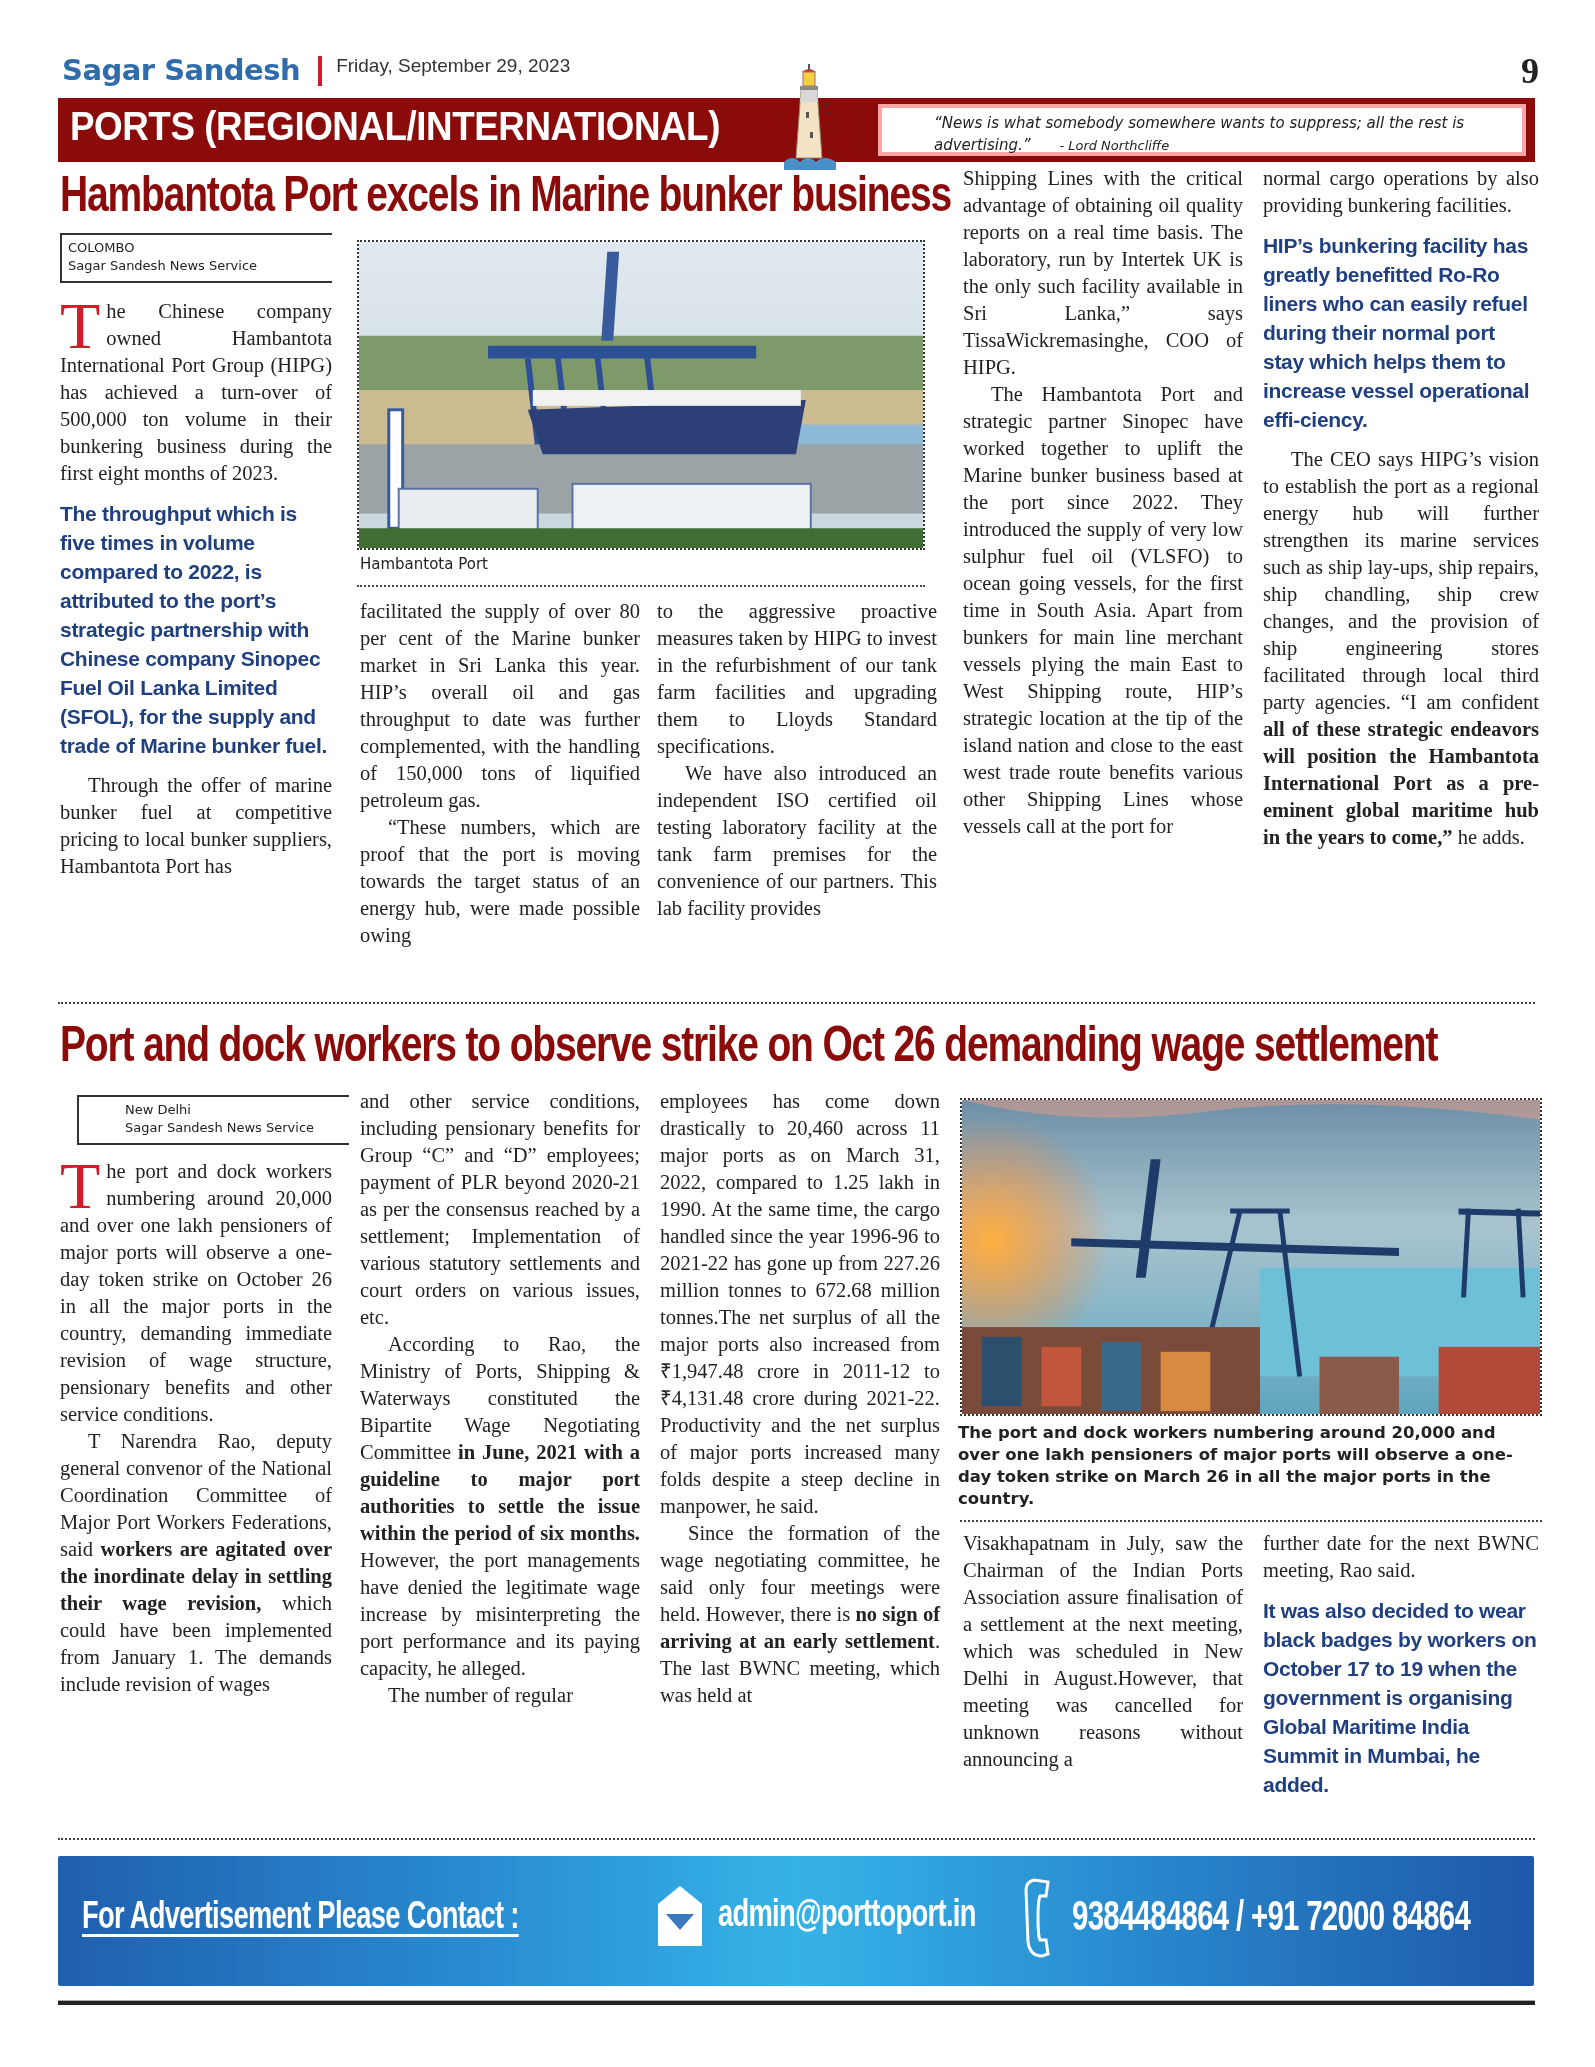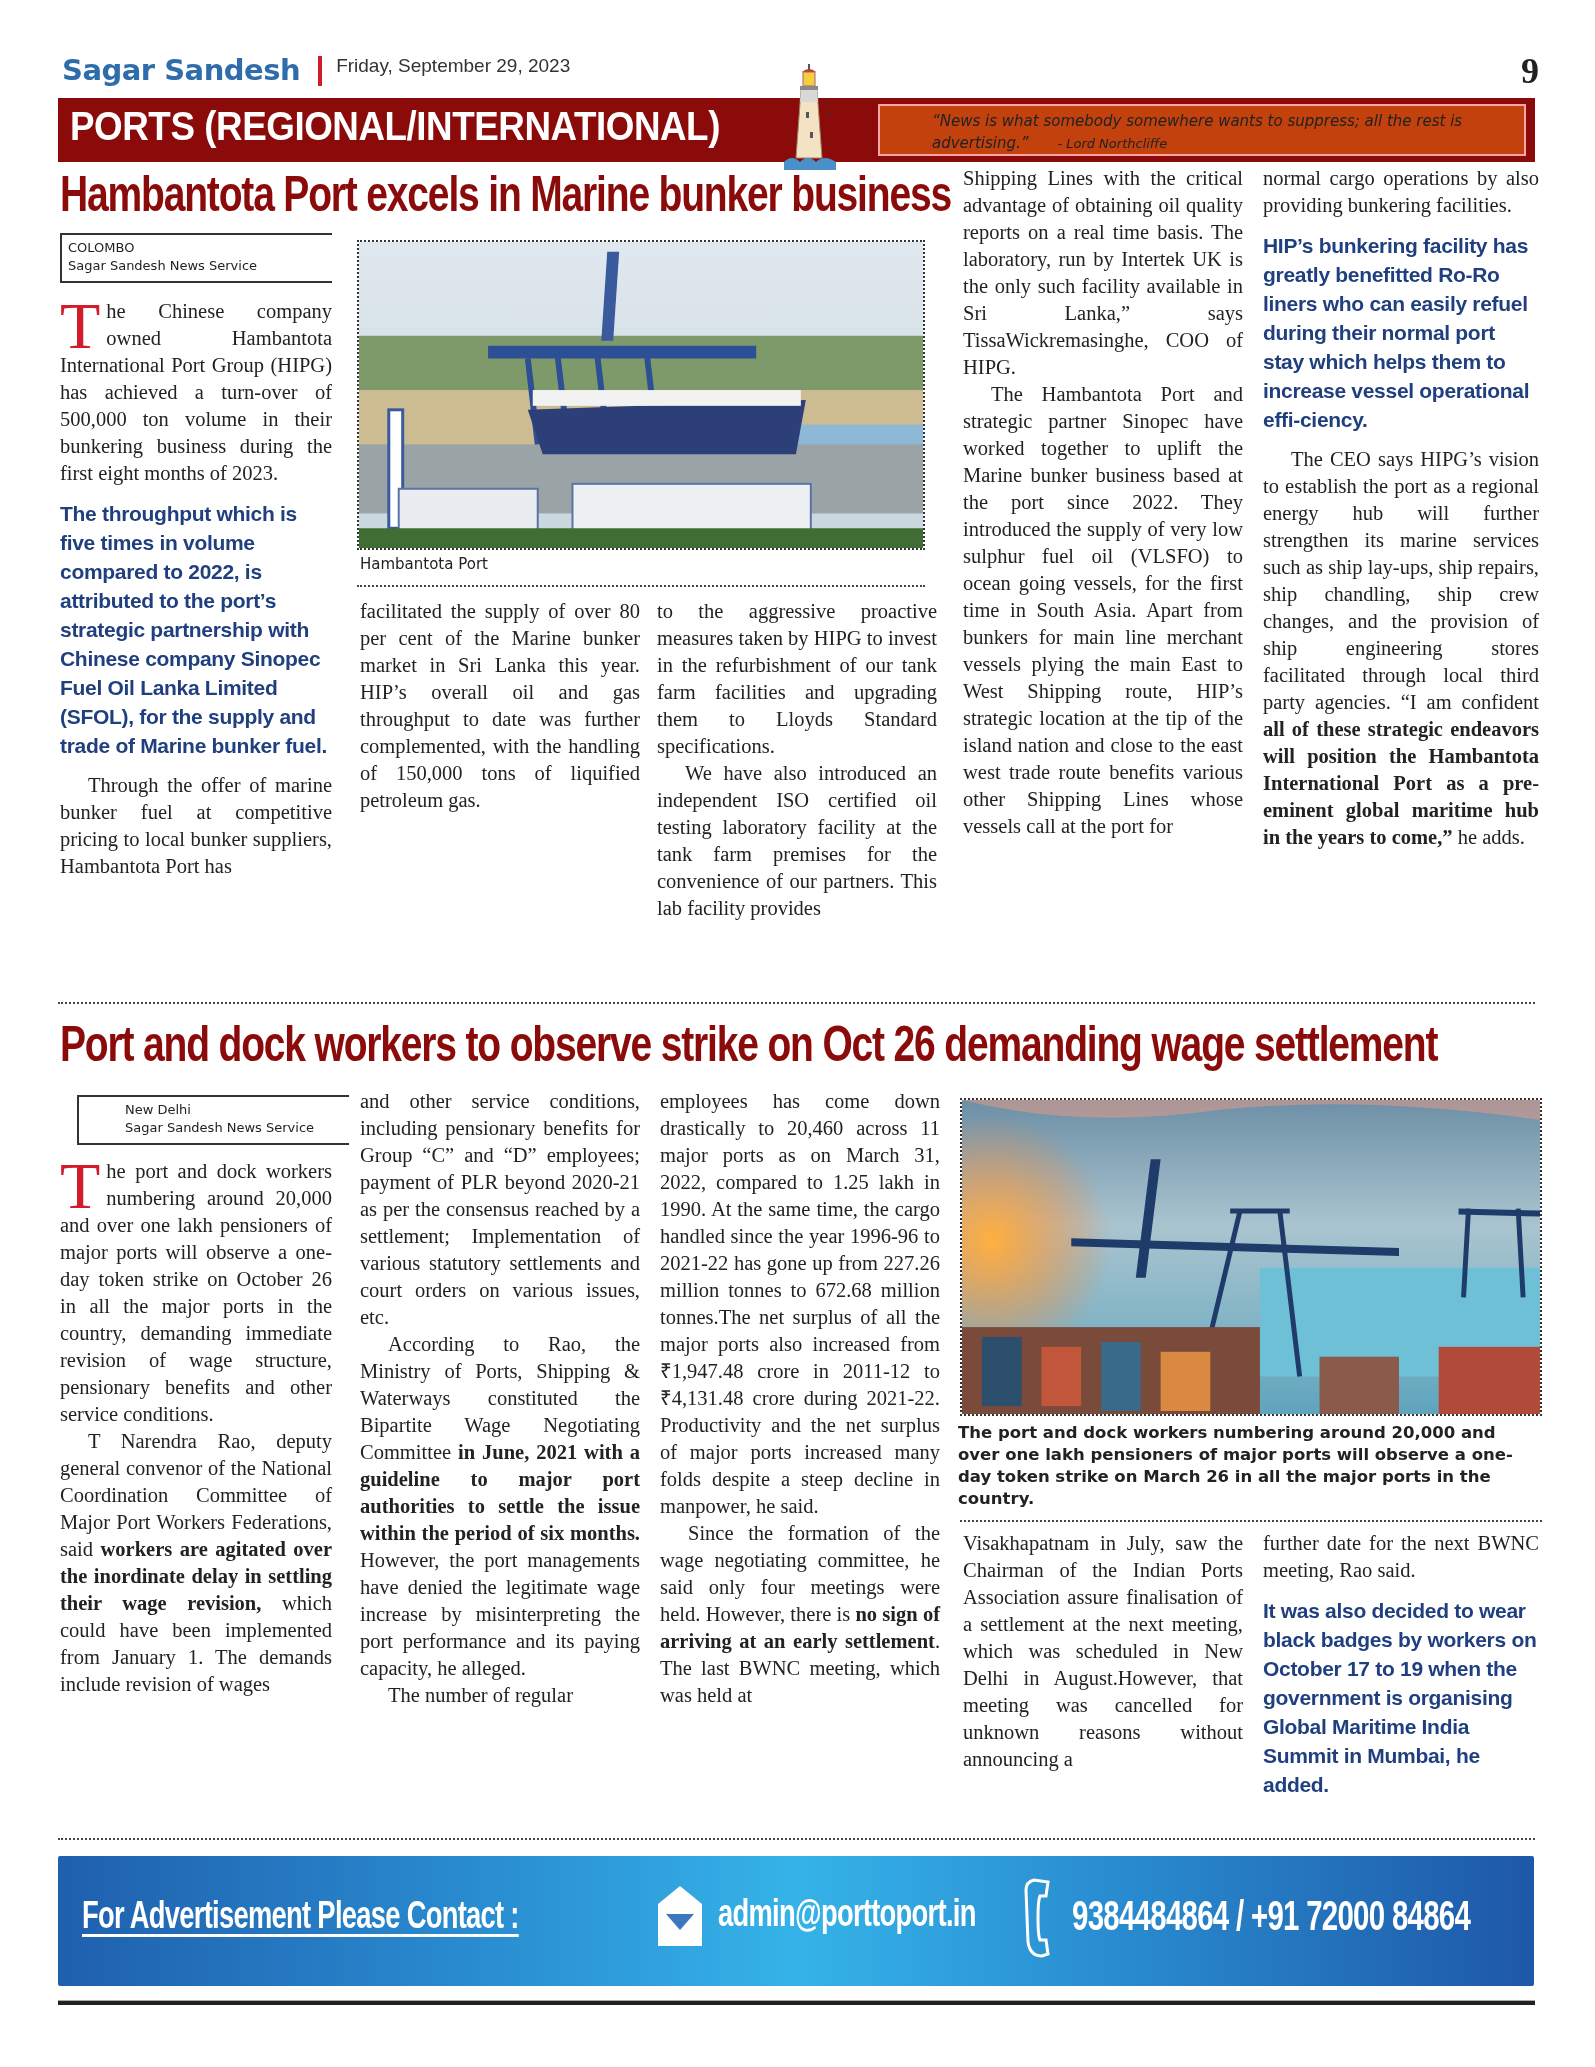--- a/index.html
+++ b/index.html
@@ -7,21 +7,21 @@
   body { position: relative; font-family: "Liberation Serif", serif; color: #222; }
 
   .masthead { position: absolute; left: 62px; top: 52px; height: 36px; display: flex; align-items: flex-end; }
   .brand { font-family: "DejaVu Sans", sans-serif; font-weight: bold; font-size: 29px; color: #2f6cab; letter-spacing: -0.5px; line-height: 36px; }
   .brand-sep { width: 4px; height: 30px; background: #d21c2c; margin: 0 14px 2px 18px; }
   .dateline { font-family: "Liberation Sans", sans-serif; font-size: 19px; color: #333; line-height: 28px; margin-bottom: 8px; }
   .page-number { position: absolute; right: 56px; top: 50px; font-family: "Liberation Serif", serif; font-weight: bold; font-size: 36px; color: #222; }
 
   .section-band { position: absolute; left: 58px; top: 98px; width: 1477px; height: 64px; background: #8b0a0a; }
   .section-title { position: absolute; left: 12px; top: 6px; font-family: "Liberation Sans", sans-serif; font-weight: bold; font-size: 40px; color: #fff; letter-spacing: -0.5px; transform: scaleX(0.92); transform-origin: left center; }
-  .quote-box { position: absolute; left: 820px; top: 6px; width: 648px; height: 52px; background: #c2410c; border: 2px solid #fca5a5; padding: 4px 0 0 52px; }
+  .quote-box { position: absolute; left: 820px; top: 6px; width: 648px; height: 52px; background: #ffffff; border: 4px solid #fca5a5; padding: 4px 0 0 52px; }
   .quote-text { font-family: "DejaVu Sans", sans-serif; font-style: italic; font-size: 15px; line-height: 22px; color: #222; }
   .quote-attr { font-size: 13px; margin-left: 24px; }
 
   .lighthouse { position: absolute; left: 780px; top: 62px; width: 60px; height: 112px; }
 
   .headline { position: absolute; font-family: "Liberation Sans", sans-serif; font-weight: bold; color: #8b0a0a; letter-spacing: -1.5px; transform: scaleX(0.78); transform-origin: left center; white-space: nowrap; }
   .h1 { left: 60px; top: 165px; font-size: 50px; }
   .h2 { left: 60px; top: 1015px; font-size: 50px; }
 
   .byline { position: absolute; width: 272px; height: 50px; border: 2px solid #333; border-right: none; padding: 4px 0 0 6px; font-family: "DejaVu Sans", sans-serif; font-size: 13px; line-height: 18px; color: #222; }
@@ -118,20 +118,21 @@
     <rect x="40" y="250" width="140" height="55" fill="#e9edf1" stroke="#5a72a8" stroke-width="2"></rect>
     <rect x="215" y="245" width="240" height="60" fill="#eef1f4" stroke="#5a72a8" stroke-width="2"></rect>
     <rect y="290" width="568" height="20" fill="#3f6d34"></rect>
   </svg>
 </div>
 <div class="caption cap1">Hambantota Port</div>
 <div class="dotline" style="left:357px; top:585px; width:568px;"></div>
 
 <div class="col" style="left:360px; top:598px; width:280px;">
   <p>facilitated the supply of over 80 per cent of the Marine bunker market in Sri Lanka this year.  HIP’s overall oil and gas throughput to date was further complemented, with the handling of 150,000 tons of liquified petroleum gas.</p>
+  <p class="ind">“These numbers, which are proof that the port is moving towards the target status of an energy hub, were made possible owing</p>
 </div>
 
 <div class="col" style="left:657px; top:598px; width:280px;">
   <p>to the aggressive proactive measures taken by HIPG to invest in the refurbishment of our tank farm facilities and upgrading them to Lloyds Standard specifications.</p>
   <p class="ind">We have also introduced an independent ISO certified oil testing laboratory facility at the tank farm premises for the convenience of our partners. This lab facility provides</p>
 </div>
 
 <div class="col" style="left:963px; top:165px; width:280px;">
   <p>Shipping Lines with the critical advantage of obtaining oil quality reports on a real time basis. The laboratory, run by Intertek UK is the only such facility available in Sri Lanka,” says TissaWickremasinghe, COO of HIPG.</p>
   <p class="ind">The Hambantota Port and strategic partner Sinopec have worked together to uplift the Marine bunker business based at the port since 2022. They introduced the supply of very low sulphur fuel oil (VLSFO) to ocean going vessels, for the first time in South Asia. Apart from bunkers for main line merchant vessels plying the main East to West Shipping route, HIP’s strategic location at the tip of the island nation and close to the east west trade route benefits various other Shipping Lines whose vessels call at the port for</p>

